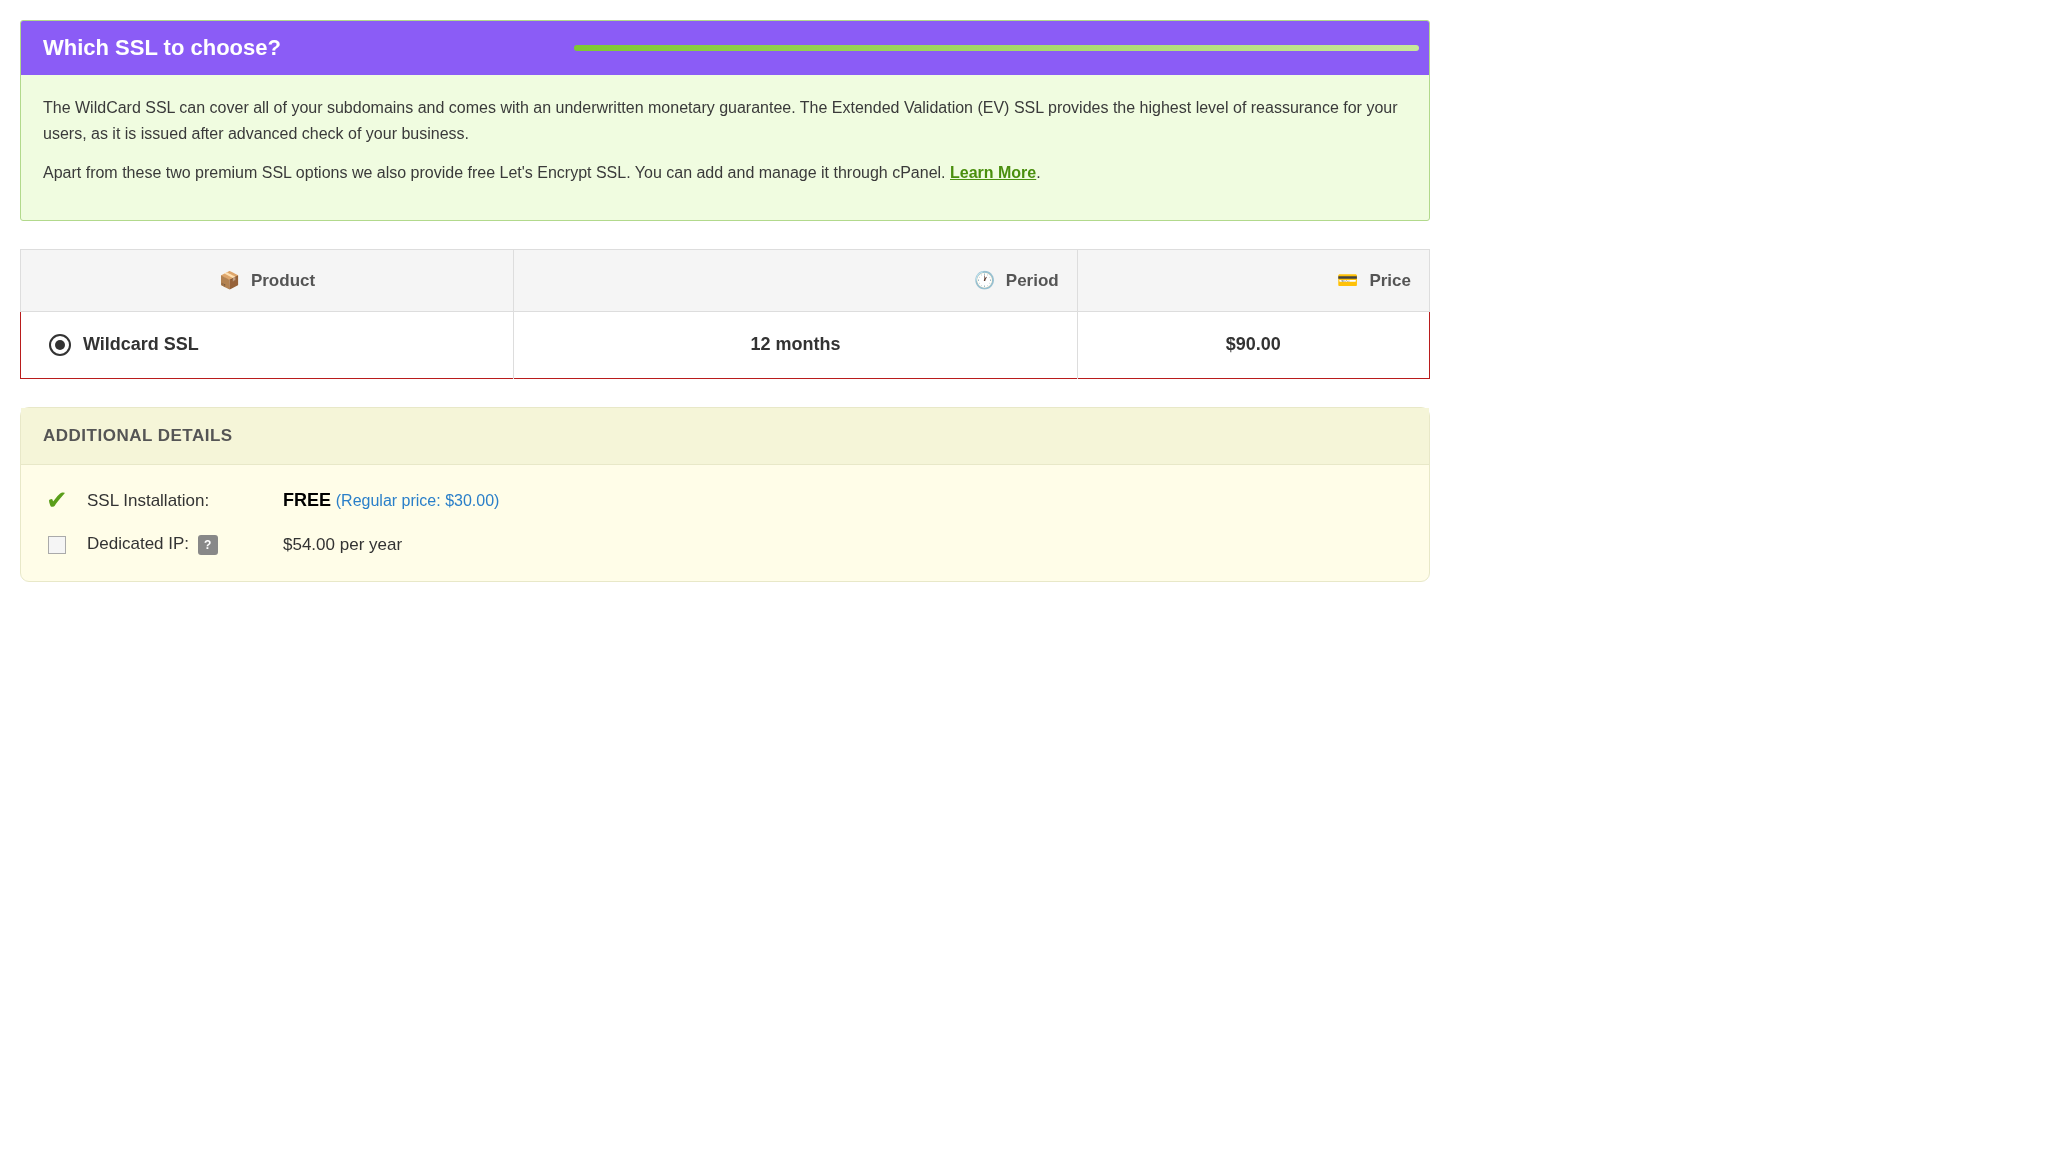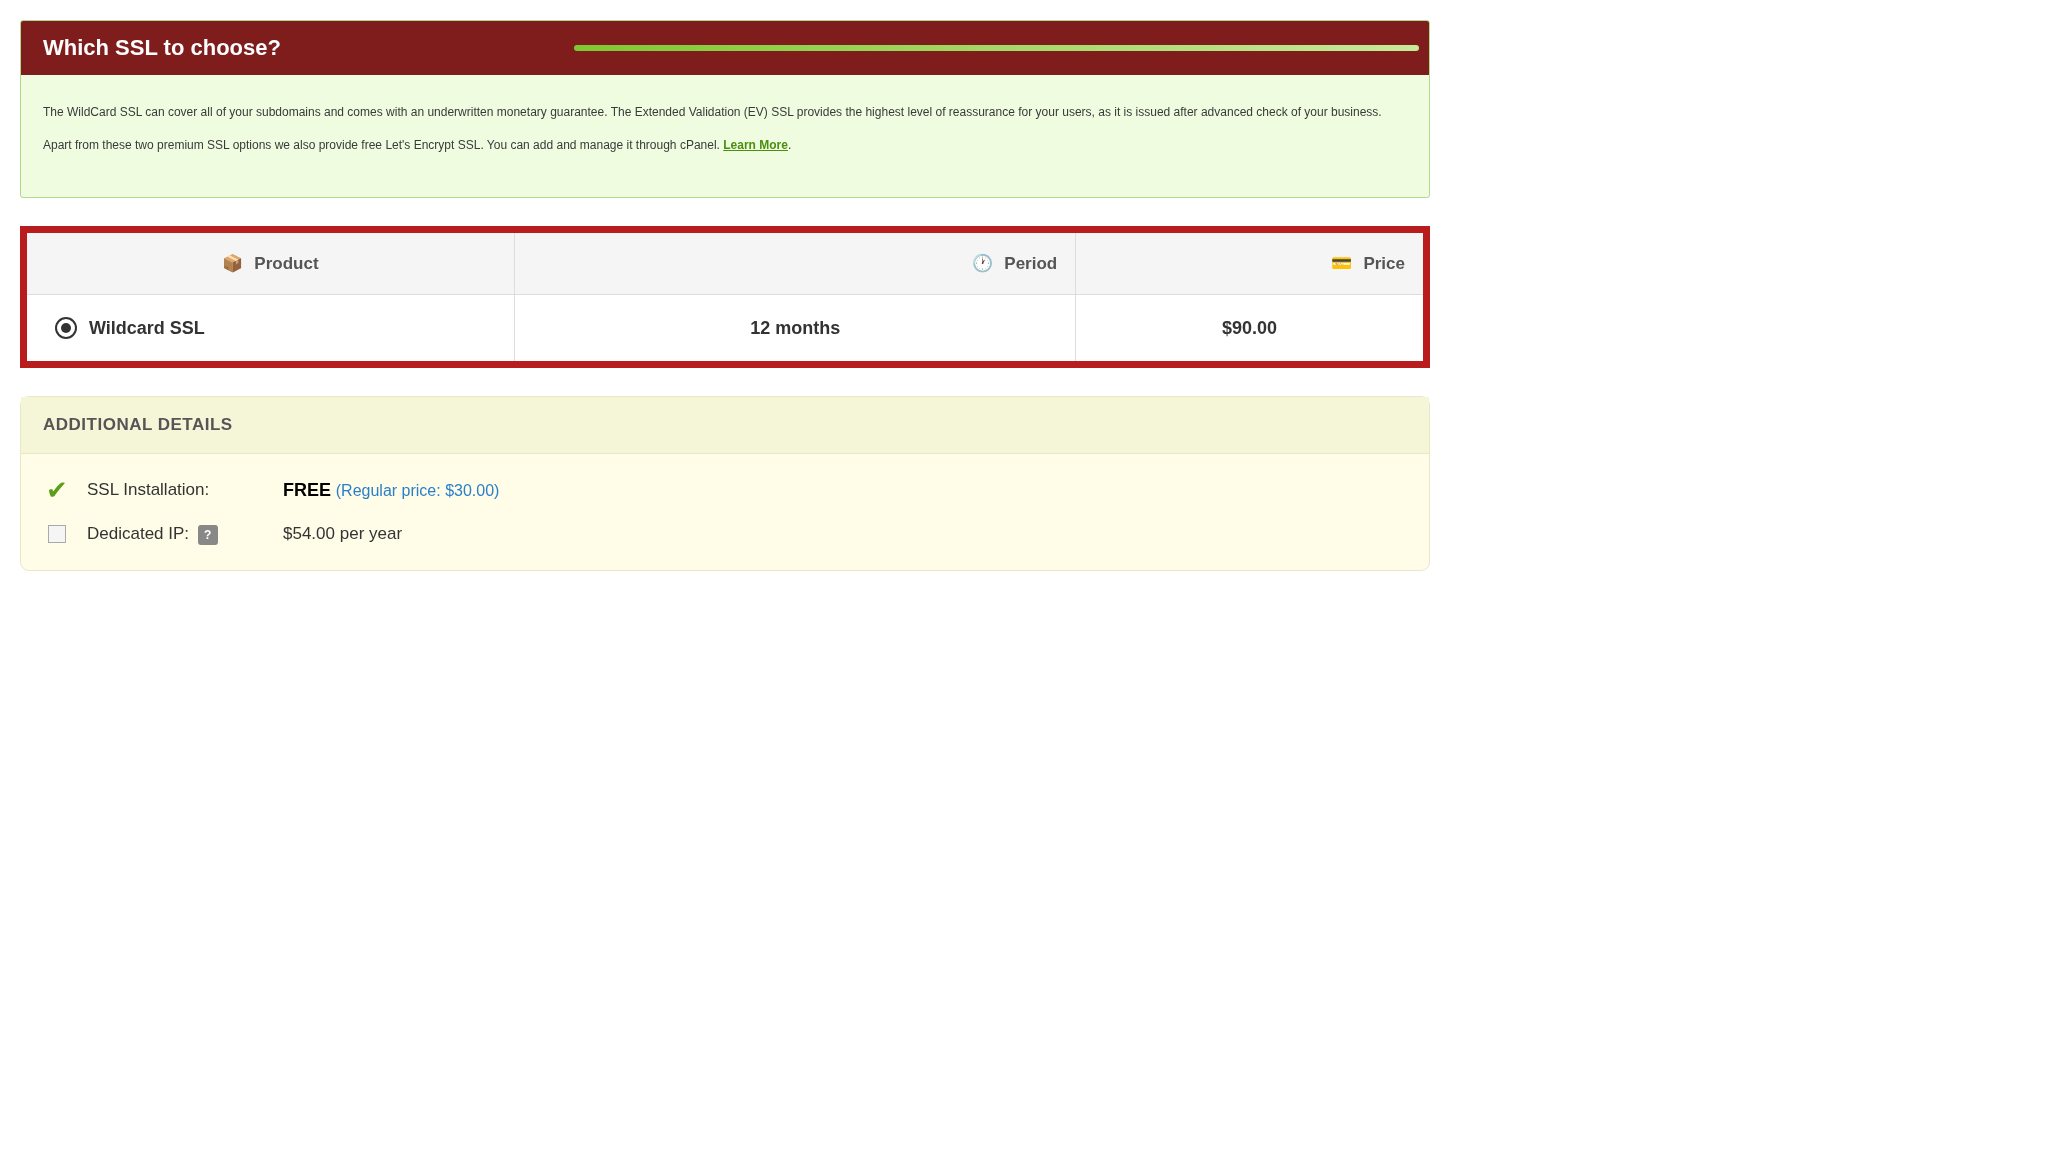--- a/index.html
+++ b/index.html
@@ -20,21 +20,21 @@
     
     .info-box {
       border: 1px solid #b2d98c;
       background: #f0fce0;
       margin-bottom: 28px;
       border-radius: 3px;
       overflow: hidden;
     }
 
     .info-box-header {
-      background: #7f1d1d;
+      background: #8b5cf6;
       padding: 14px 22px;
       display: flex;
       align-items: center;
       gap: 12px;
       position: relative;
     }
 
     .info-box-header::after {
       content: '';
       position: absolute;
@@ -49,42 +49,42 @@
     }
 
     .info-box-title {
       color: #fff;
       font-size: 22px;
       font-weight: bold;
       white-space: nowrap;
     }
 
     .info-box-body {
-      padding: 28px 22px;
-      font-size: 12px;
+      padding: 20px 22px;
+      font-size: 16px;
       color: #3a3a3a;
       line-height: 1.6;
     }
 
     .info-box-body p {
       margin-bottom: 14px;
     }
 
     .info-box-body a {
       color: #4a8f0e;
       font-weight: bold;
       text-decoration: underline;
       margin-top: 24px;
     }
 
     
     .product-table {
       width: 100%;
       border-collapse: collapse;
-      border: 7px solid #b91c1c;
+      border: 1px solid #b91c1c;
       margin-bottom: 28px;
       background: #fff;
     }
 
     .product-table thead tr {
       background: #f5f5f5;
     }
 
     .product-table thead th {
       padding: 20px 18px;

